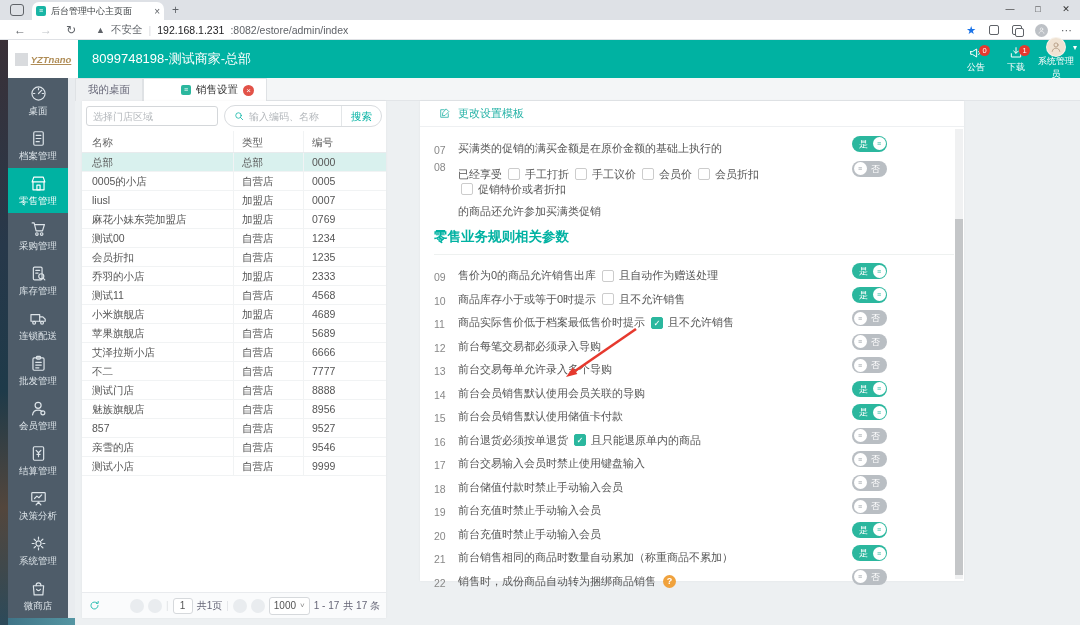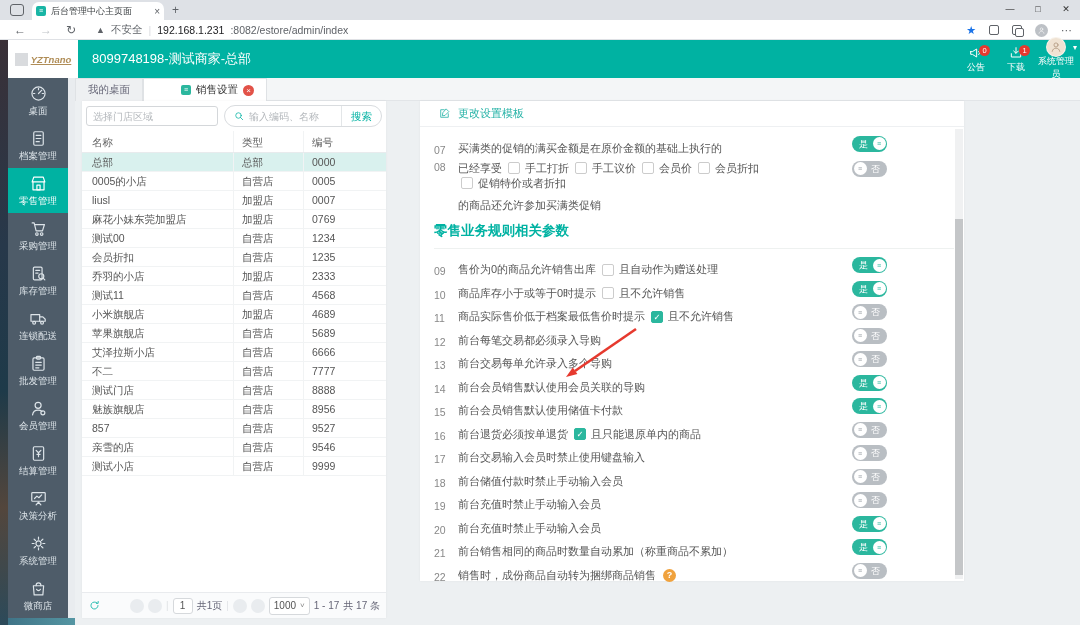--- a/index.html
+++ b/index.html
@@ -101,21 +101,21 @@
 
   
   .setpanel { position:absolute; left:345px; top:23px; width:544px; height:480px; background:#fff; box-shadow:0 0 2px rgba(0,0,0,.06); }
   .tpl-row { height:26px; border-bottom:1px solid #eef0f2; display:flex; align-items:center; padding-left:18px; gap:7px; color:#26b3a7; font-size:11px; cursor:pointer; }
   .tpl-row .eic { width:13px; height:13px; }
   .tpl-row .eic svg { width:13px; height:13px; }
   .slist { padding-top:5px; }
   .srow { position:relative; min-height:23.5px; display:flex; align-items:flex-end; padding-left:14px; }
   .srow.two { align-items:flex-start; padding-top:5px; min-height:44px; }
   .sno { width:24px; color:#888; font-size:10.5px; flex:none; }
-  .segs { display:flex; flex-wrap:wrap; align-items:center; max-width:390px; }
+  .segs { display:flex; flex-wrap:wrap; align-items:center; max-width:390px;margin-top:6px; }
   .stext { color:#555; font-size:11px; margin-right:3px; }
   .brk { flex-basis:100%; height:7px; }
   .cbwrap { display:inline-flex; align-items:center; margin:0 3px; cursor:pointer; }
   .cb { width:12px; height:12px; border:1px solid #ccc; border-radius:2px; background:#fff; display:inline-flex; align-items:center; justify-content:center; font-size:8.5px; color:#fff; }
   .cb.on { background:#2bb79e; border-color:#2bb79e; }
   .cblabel { margin-left:5px; color:#555; font-size:11px; }
   .help { width:13px; height:13px; border-radius:50%; background:#f0a23d; color:#fff; font-size:9px; font-weight:bold; display:inline-flex; align-items:center; justify-content:center; margin-left:4px; cursor:pointer; }
   .toggle { position:absolute; left:432px; top:50%; transform:translateY(-50%); width:35px; height:16px; border-radius:8px; cursor:pointer; }
   .srow.two .toggle { top:13px; }
   .toggle.yes { background:#2bb79e; }

